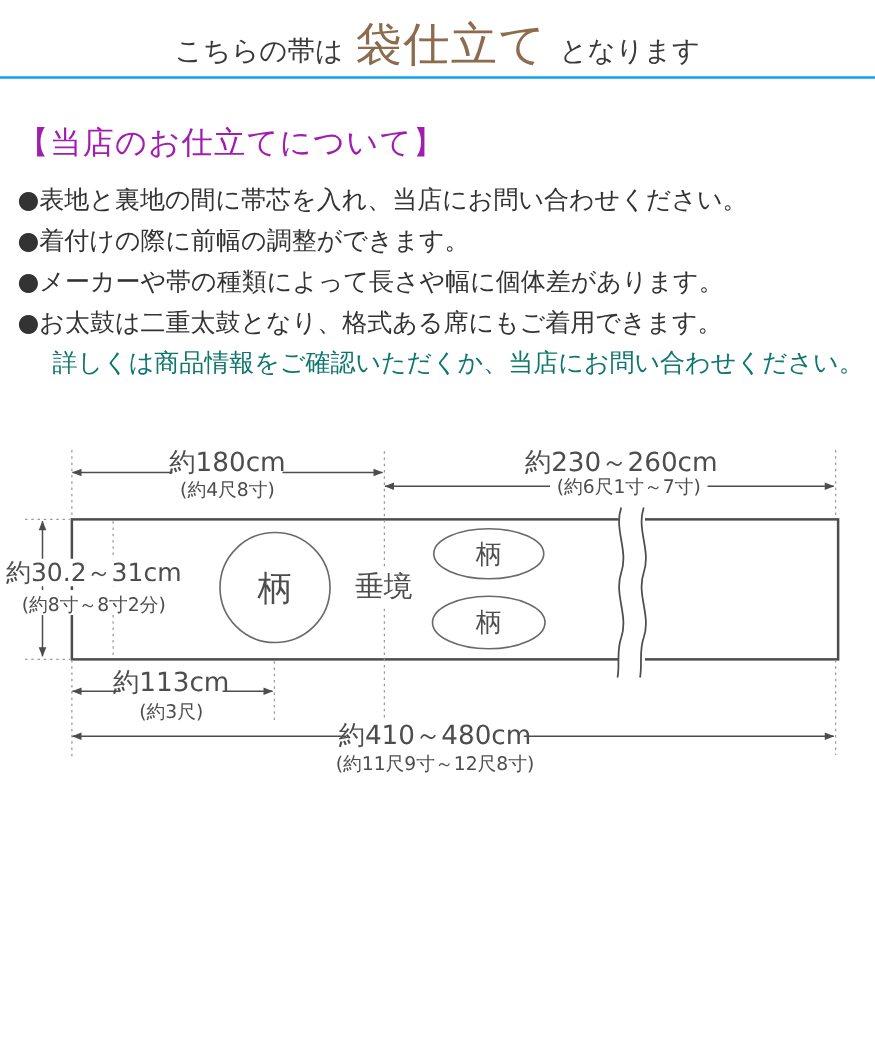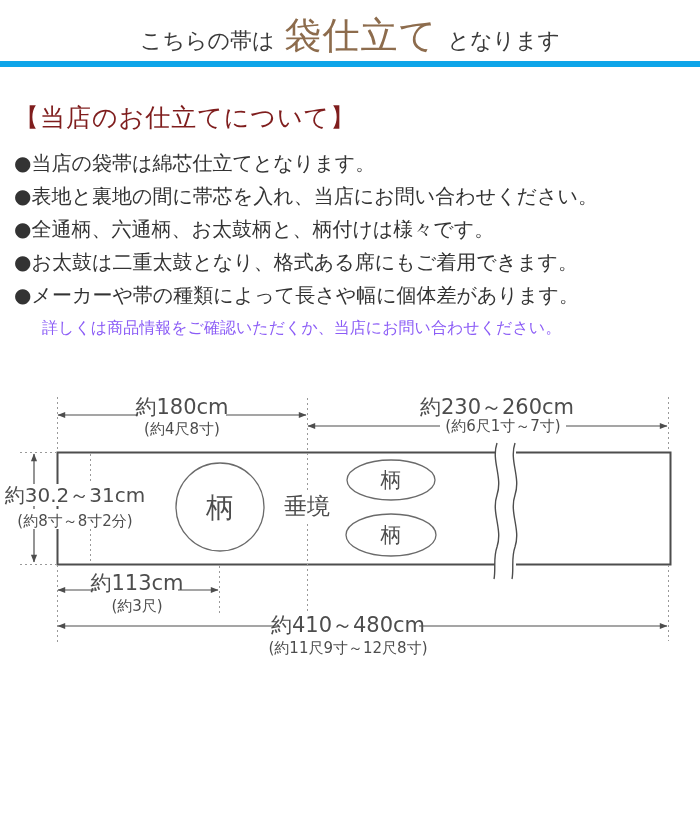--- a/index.html
+++ b/index.html
@@ -7,42 +7,42 @@
     width:700px;height:840px;overflow:hidden;
     font-family:"DejaVu Serif","Liberation Serif",serif;
     color:#333333;
     position:relative;
   }
   
   .title-bar{
     text-align:center;
     padding-top:11px;
     height:50px;
-    border-bottom:6px solid #0ea5e9;
+    border-bottom:2px solid #0ea5e9;
     white-space:nowrap;
   }
   .title-plain{font-size:22px;color:#3a3a3a;vertical-align:baseline;}
   .title-accent{
     font-size:37px;color:#8d6c4d;vertical-align:baseline;
     margin:0 5px;letter-spacing:1px;
   }
   
   .content{padding:0 14px;}
   h2.sec{
-    color:#7f1d1d;font-weight:400;font-size:25px;
+    color:#a21caf;font-weight:400;font-size:25px;
     letter-spacing:1px;line-height:30px;margin:0;
   }
   .sec-1{margin-top:36px !important;margin-bottom:14px !important;}
   .sec-2{margin-top:57px !important;margin-bottom:15px !important;}
   p.bullet{
     margin:0;font-size:20px;line-height:33px;color:#333333;
     white-space:nowrap;
   }
   p.note{
-    margin:0;font-size:16px;line-height:31px;color:#8b5cf6;
+    margin:0;font-size:20px;line-height:31px;color:#0f766e;
     padding-left:28px;white-space:nowrap;
   }
   
   .diagram{margin-top:38px;}
   .dline{stroke:#4d4d4d;stroke-width:1.2;fill:none;}
   .drect{stroke:#4d4d4d;stroke-width:2;fill:#ffffff;}
   .ddot{stroke:#9a9a9a;stroke-width:1;fill:none;stroke-dasharray:2 3;}
   .dshape{stroke:#6a6a6a;stroke-width:1.3;fill:#ffffff;}
   .dwavy{stroke:#4d4d4d;stroke-width:1.4;fill:none;}
   .lblbg{fill:#ffffff;}
@@ -59,26 +59,25 @@
 
 <div class="title-bar">
   <span class="title-plain">こちらの帯は</span>
   <span class="title-accent">袋仕立て</span>
   <span class="title-plain">となります</span>
 </div>
 
 <div class="content">
 
   <h2 class="sec sec-1">【当店のお仕立てについて】</h2>
-  <p class="bullet">●当店の袋帯は綿芯仕立てとなります。</p>
 
   <p class="bullet">●表地と裏地の間に帯芯を入れ、当店にお問い合わせください。</p>
-  <p class="bullet">●全通柄、六通柄、お太鼓柄と、柄付けは様々です。</p>
+  <p class="bullet">●着付けの際に前幅の調整ができます。</p>
+  <p class="bullet">●メーカーや帯の種類によって長さや幅に個体差があります。</p>
   <p class="bullet">●お太鼓は二重太鼓となり、格式ある席にもご着用できます。</p>
-  <p class="bullet">●メーカーや帯の種類によって長さや幅に個体差があります。</p>
   <p class="note">詳しくは商品情報をご確認いただくか、当店にお問い合わせください。</p>
 </div>
 
 <div class="diagram">
 <svg width="700" height="300" viewBox="0 0 700 300">
   <defs>
     <marker id="arw" viewBox="0 0 10 10" refX="8.5" refY="5" markerWidth="8" markerHeight="8" orient="auto-start-reverse">
       <path d="M1,1.8 L9,5 L1,8.2 Z" fill="#4d4d4d"></path>
     </marker>
   </defs>

